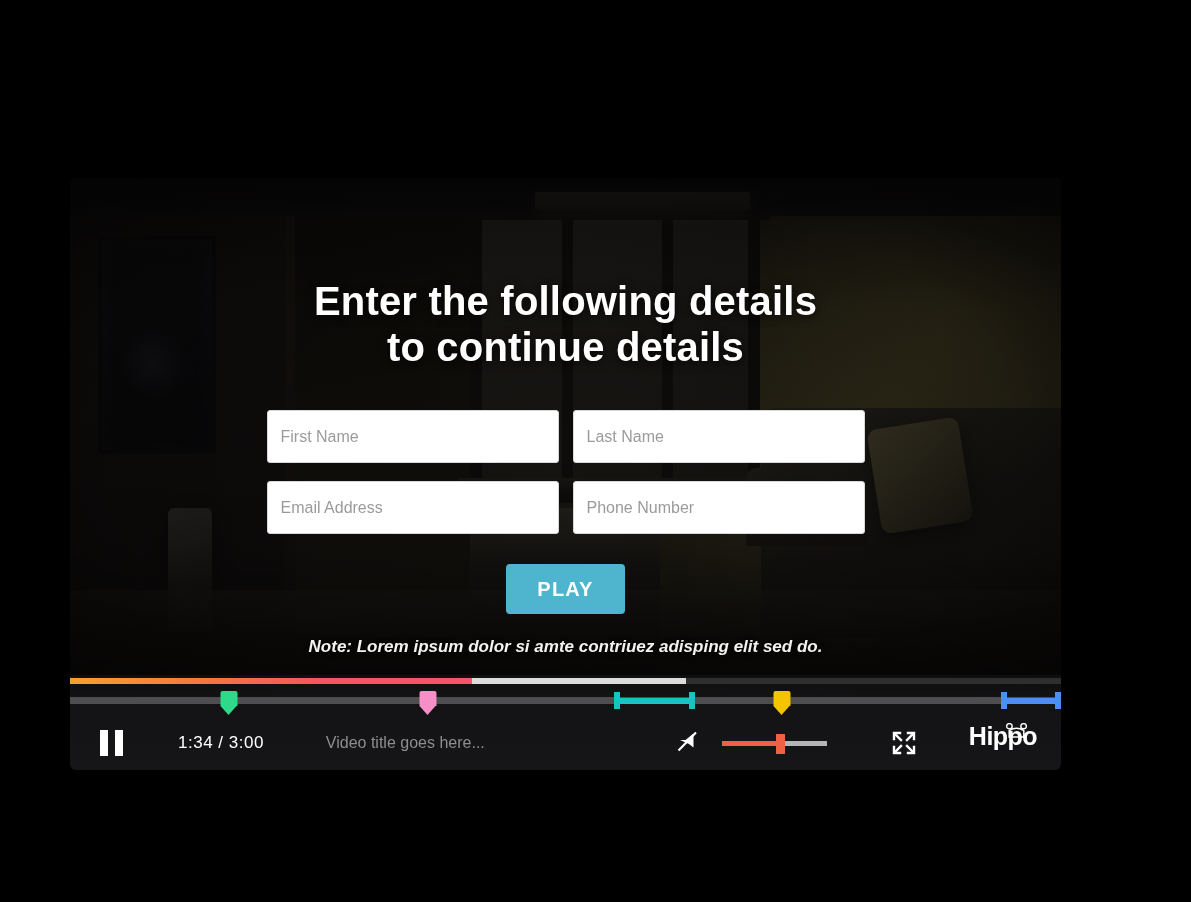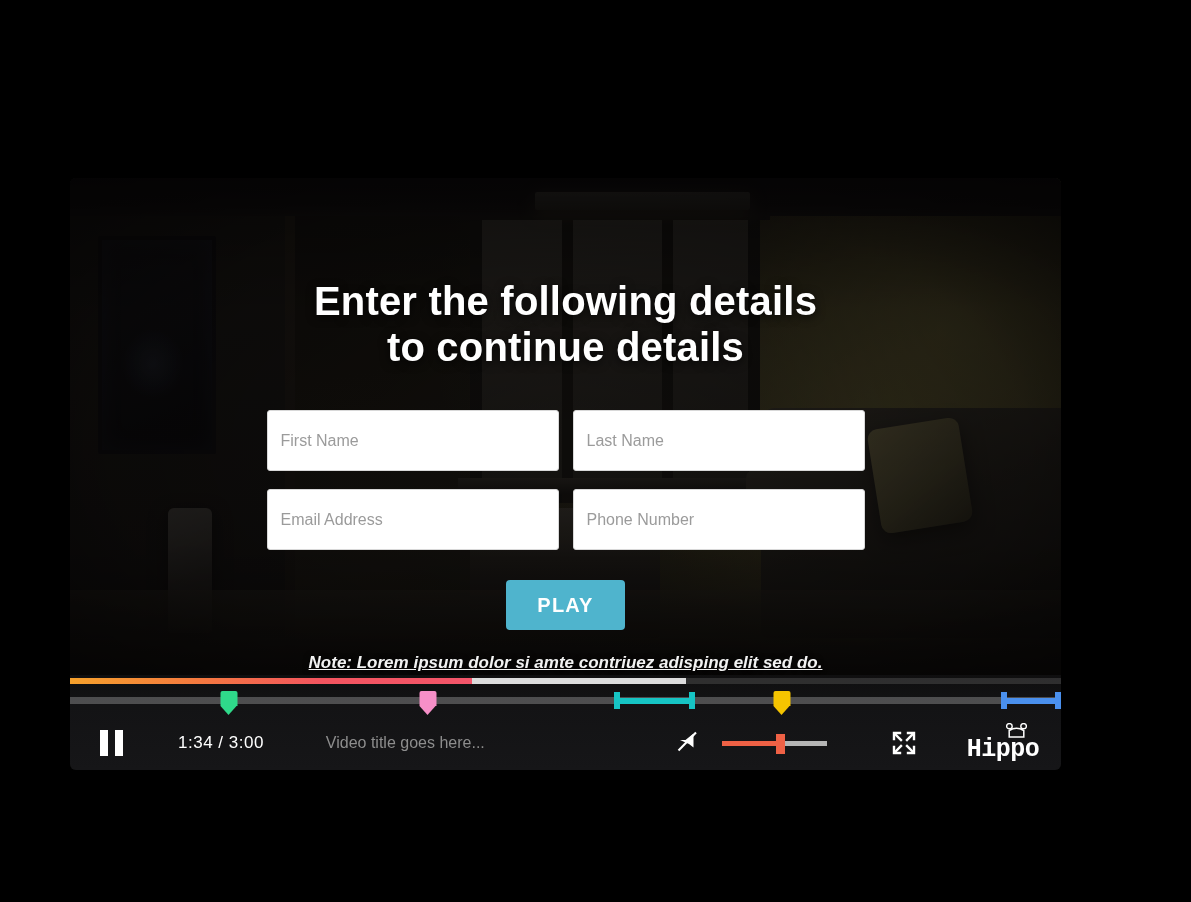--- a/index.html
+++ b/index.html
@@ -150,21 +150,21 @@
   }
   .form-grid {
     margin-top: 40px;
     width: 598px;
     display: grid;
     grid-template-columns: 292px 292px;
     column-gap: 14px;
     row-gap: 18px;
   }
   .field {
-    height: 61px;
+    height: 53px;
     background: #ffffff;
     border: 1px solid #d8d8d8;
     border-radius: 3px;
     box-sizing: border-box;
     padding: 0 13px;
     font-family: "Liberation Sans", sans-serif;
     font-size: 16px;
     color: #ec4899;
     outline: none;
   }
@@ -186,21 +186,20 @@
     letter-spacing: 1.2px;
     cursor: pointer;
   }
   .note {
     margin-top: 23px;
     color: #f2f2f2;
     font-size: 17px;
     font-style: italic;
     font-weight: bold;
     text-shadow: 0 1px 6px rgba(0,0,0,0.85);
-    text-decoration: underline;
   }
 
   
   .controls {
     position: absolute;
     left: 0; right: 0; bottom: 0;
     height: 95px;
     background: linear-gradient(180deg, rgba(22,22,24,0.55) 0%, rgba(20,20,22,0.93) 30%, #161618 100%);
     z-index: 5;
   }
@@ -328,23 +327,21 @@
     cursor: pointer;
     background: none; border: none; padding: 0;
     display: flex; align-items: center; justify-content: center;
   }
   .logo {
     position: relative;
     margin-left: 48px;
     width: 72px;
     height: 40px;
     display: flex;
-    align-items: flex-end;
     justify-content: center;
-    font-family: Liberation Mono, monospace;
   }
   .logo-text {
     color: #ffffff;
     font-size: 25px;
     font-weight: bold;
     letter-spacing: -0.5px;
     line-height: 26px;
   }
   .logo-head {
     position: absolute;

